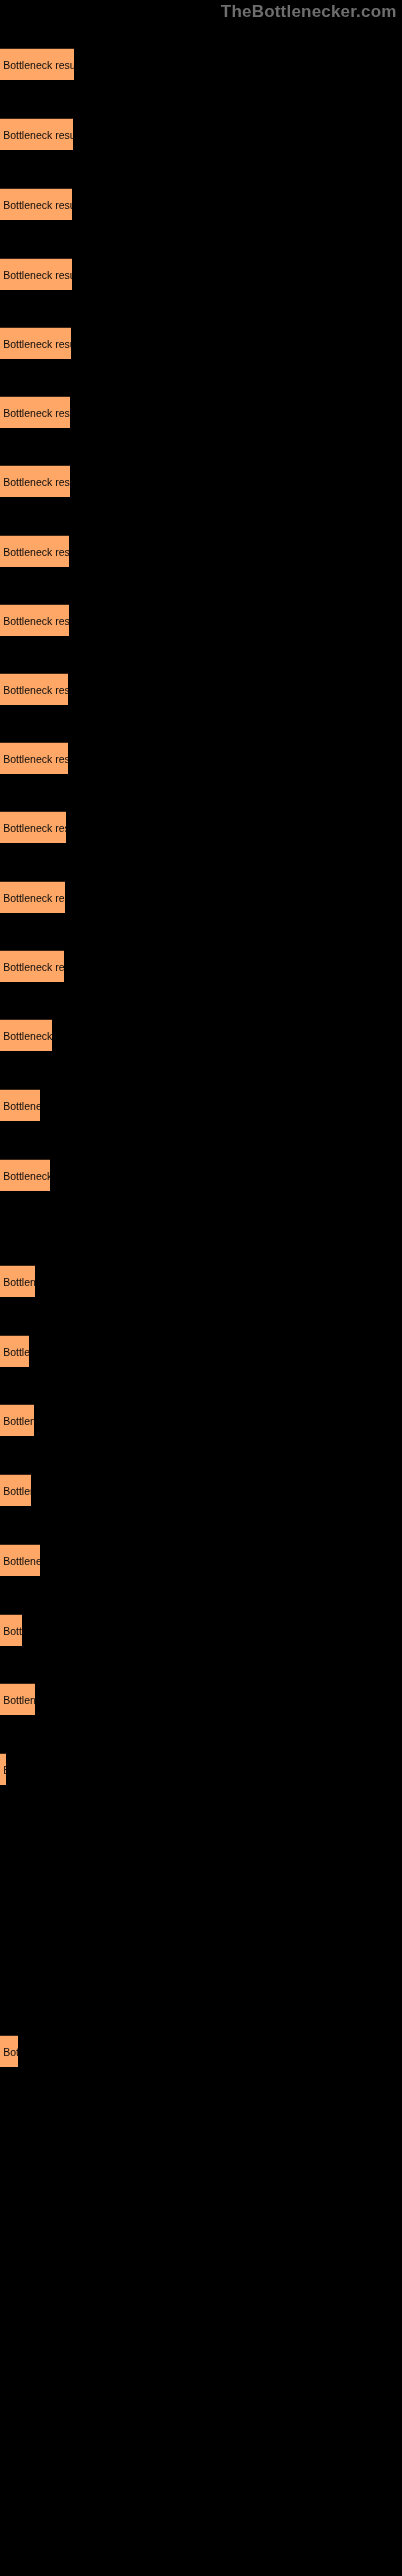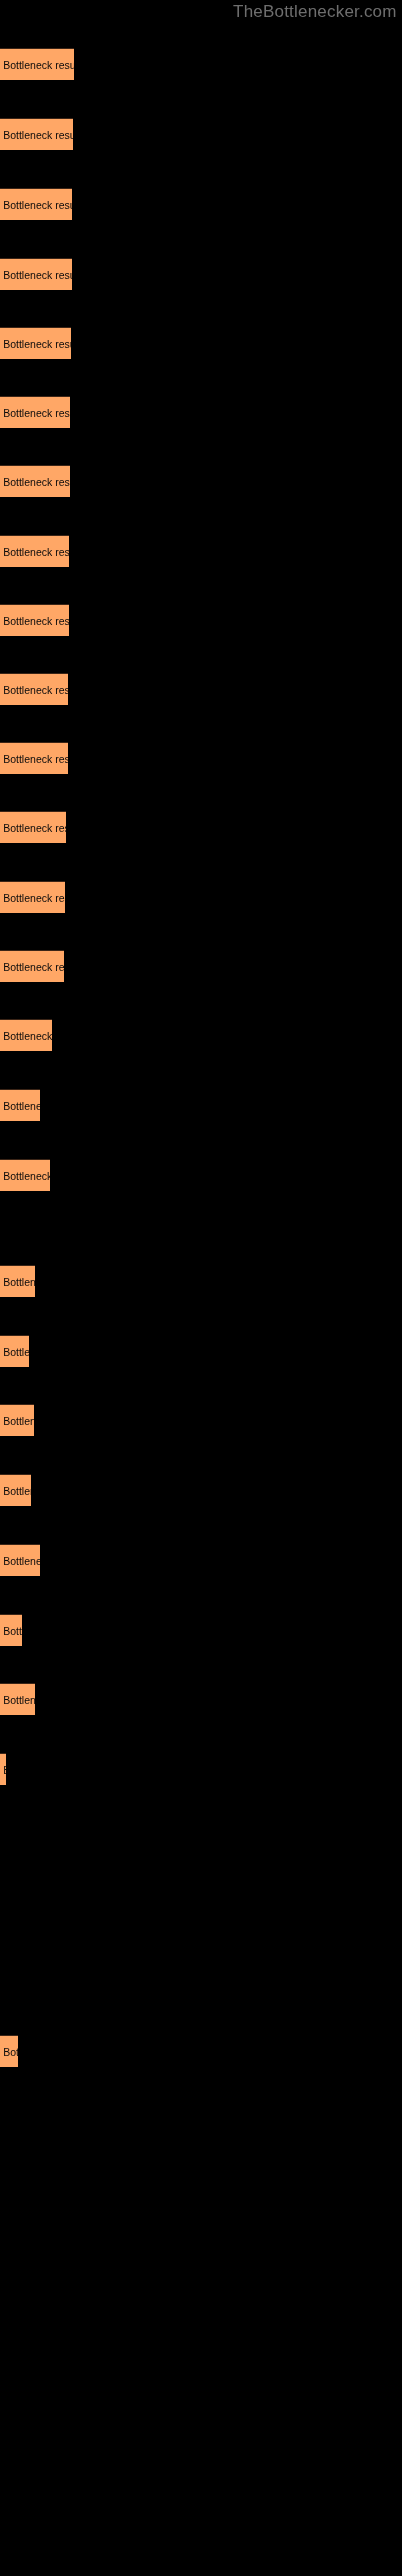--- a/index.html
+++ b/index.html
@@ -17,20 +17,21 @@
 
   .watermark {
     position: absolute;
     right: 6.4px;
     top: 1.6px;
     font-size: 17px;
     color: #6e6e6e;
     letter-spacing: 0.2px;
     white-space: nowrap;
     font-family: "Liberation Sans", sans-serif;
+    font-weight: bold;
   }
 
   .chart {
     position: absolute;
     left: 0;
     top: 0;
     width: 403px;
     height: 2576px;
   }
 

